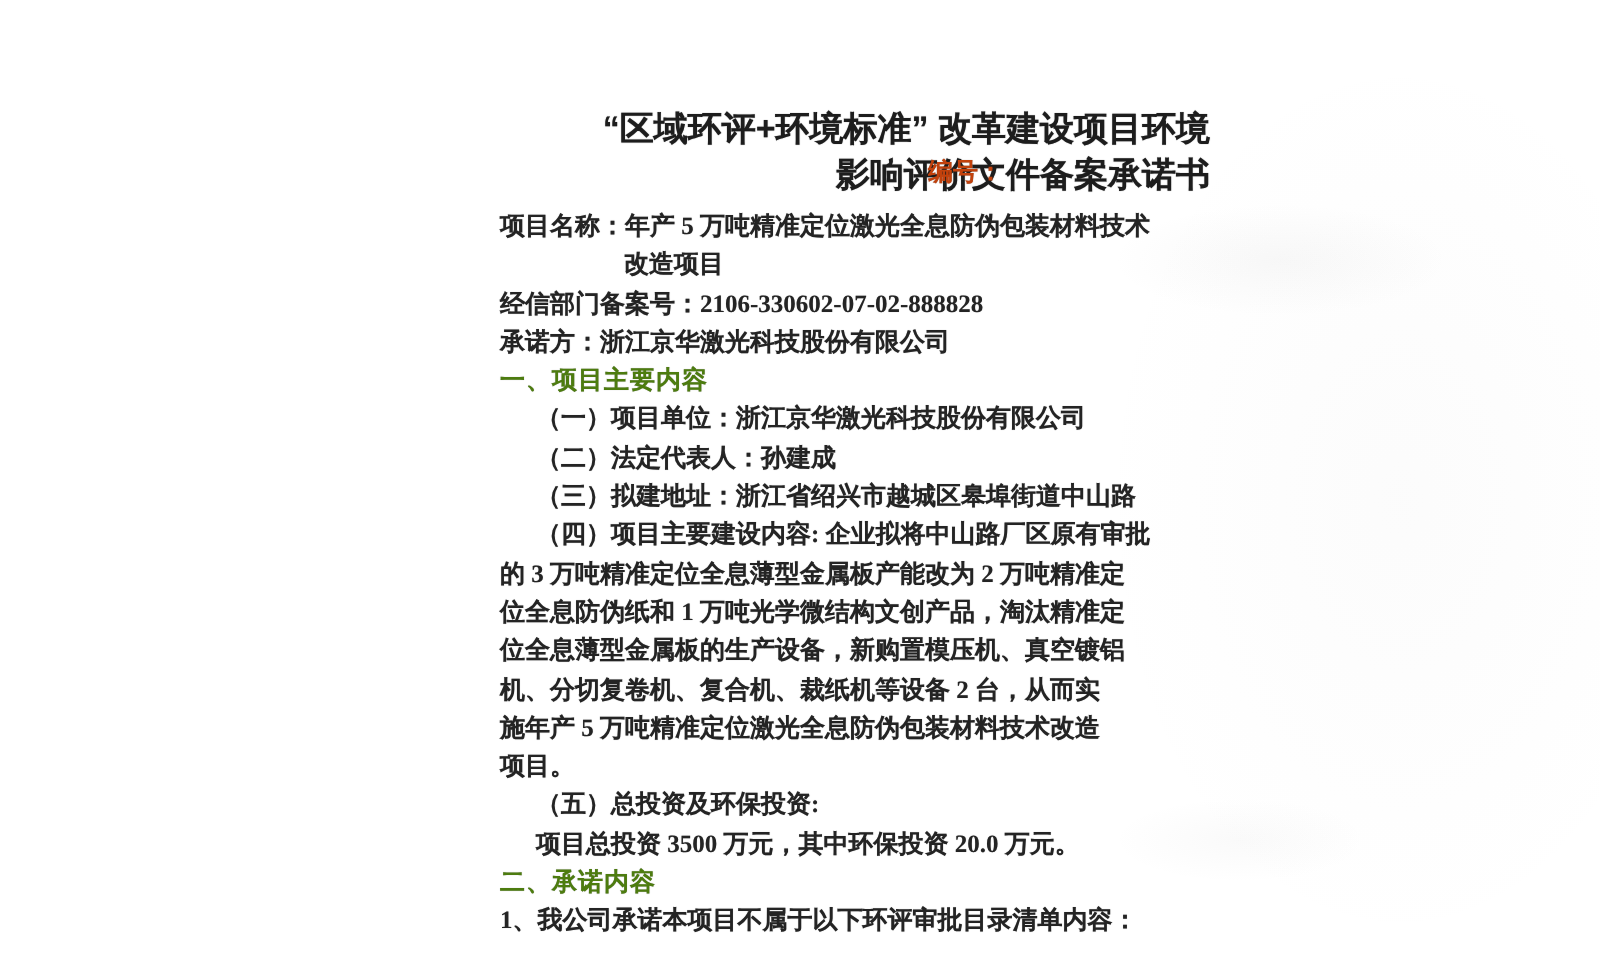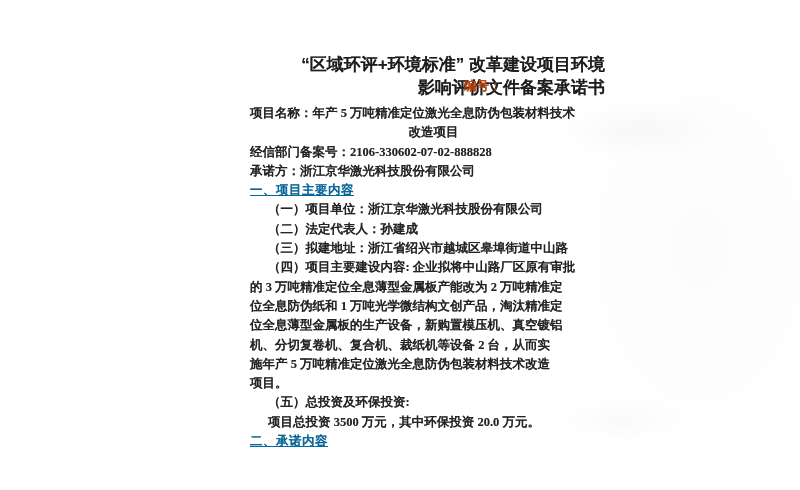--- a/index.html
+++ b/index.html
@@ -49,27 +49,26 @@
     left: 250px; top: 104px;
     width: 305px;
     font-size: 12.5px;
     line-height: 19.3px;
     color: #242424;
     text-shadow: 0 0 0.4px rgba(40,40,40,0.45);
     font-weight: 600;
   }
   .ln { white-space: nowrap; height: 19.3px; }
   .i1 { padding-left: 18px; }
-  .i2 { padding-left: 62px; text-align: center; }
+  .i2 { padding-left: 62px; }
   .hd {
     font-family: "Liberation Sans", "DejaVu Sans", sans-serif;
     font-weight: 700;
-    color: #0369a1;
+    color: #4d7c0f;
     letter-spacing: 0.5px;
-    text-decoration: underline;
   }
 </style>
 </head>
 <body>
 
 <div class="page">
   <div class="scan-overlay"></div>
 
   <div class="title-block">
     <div>“区域环评+环境标准” 改革建设项目环境</div>
@@ -90,14 +89,15 @@
     <div class="ln i1">（四）项目主要建设内容: 企业拟将中山路厂区原有审批</div>
     <div class="ln">的 3 万吨精准定位全息薄型金属板产能改为 2 万吨精准定</div>
     <div class="ln">位全息防伪纸和 1 万吨光学微结构文创产品，淘汰精准定</div>
     <div class="ln">位全息薄型金属板的生产设备，新购置模压机、真空镀铝</div>
     <div class="ln">机、分切复卷机、复合机、裁纸机等设备 2 台，从而实</div>
     <div class="ln">施年产 5 万吨精准定位激光全息防伪包装材料技术改造</div>
     <div class="ln">项目。</div>
     <div class="ln i1">（五）总投资及环保投资:</div>
     <div class="ln i1">项目总投资 3500 万元，其中环保投资 20.0 万元。</div>
     <div class="ln hd">二、承诺内容</div>
+    <div class="ln">1、我公司承诺本项目不属于以下环评审批目录清单内容：</div>
   </div>
 </div>
 
 </body></html>

